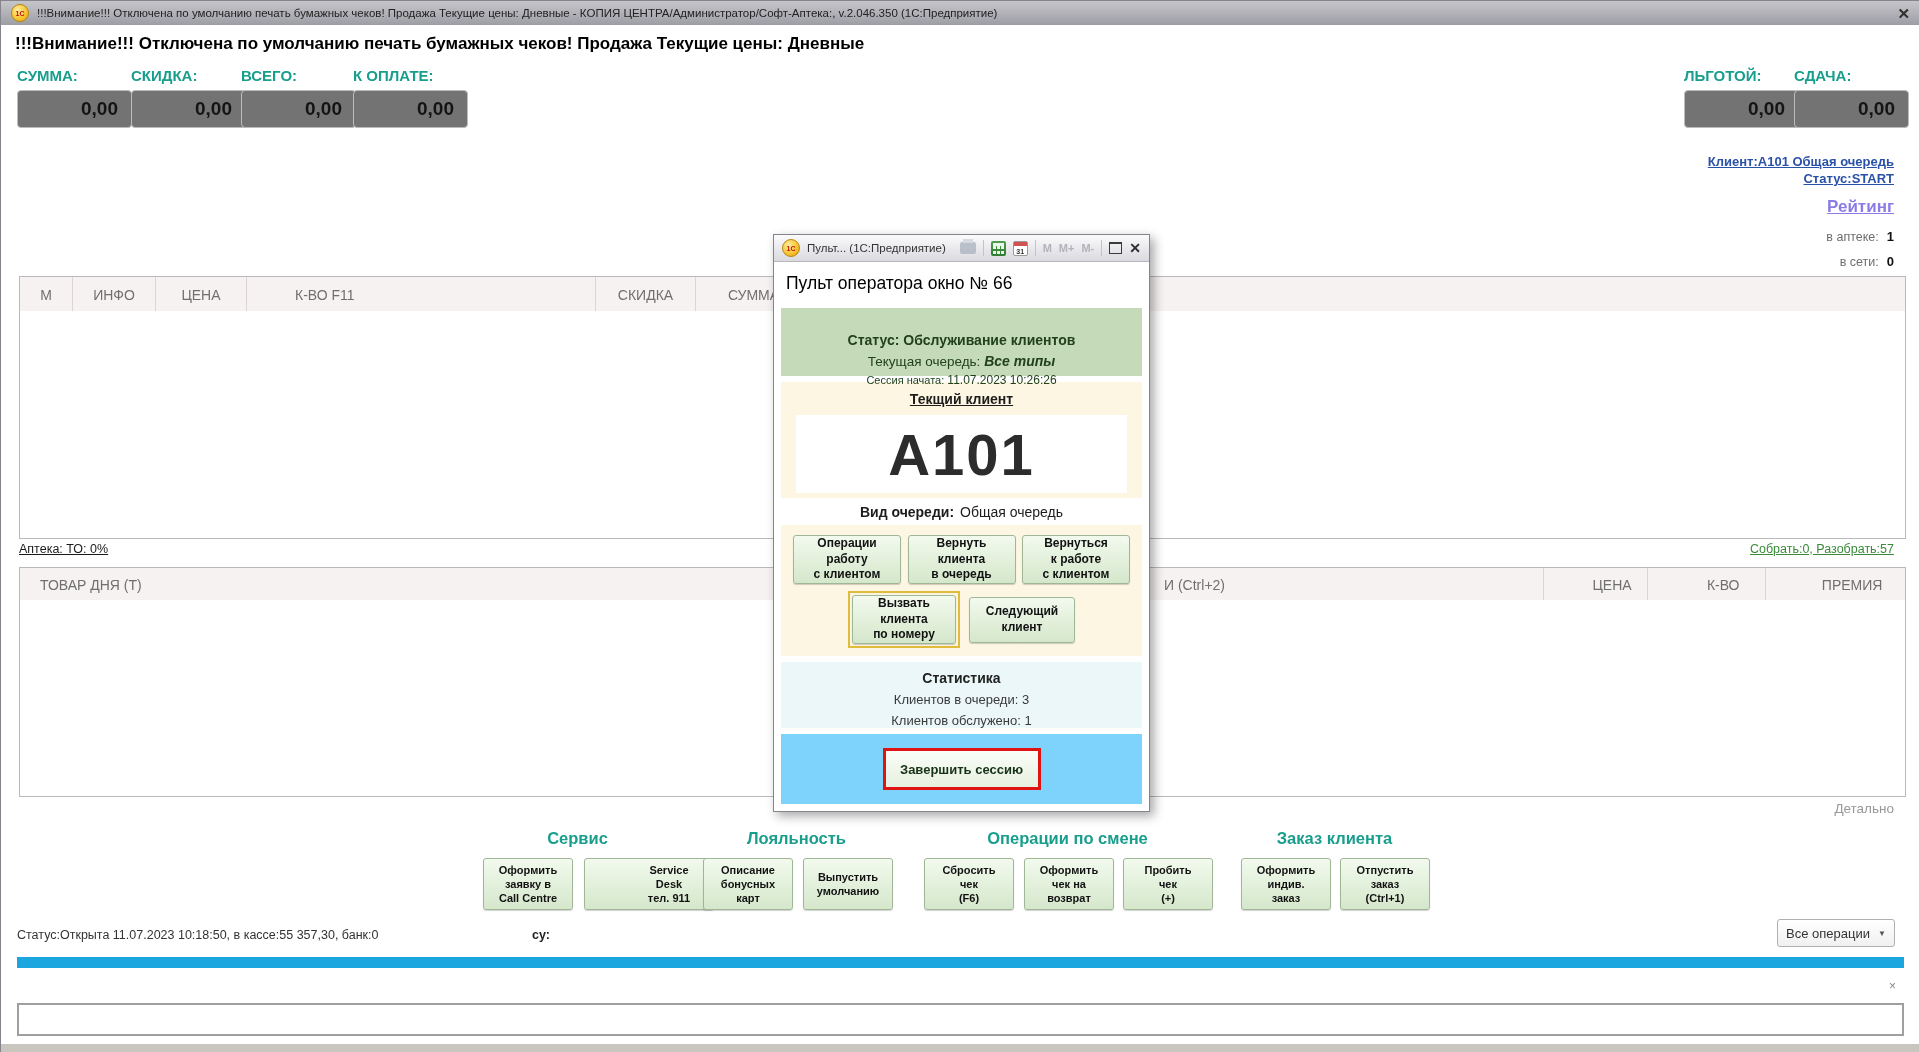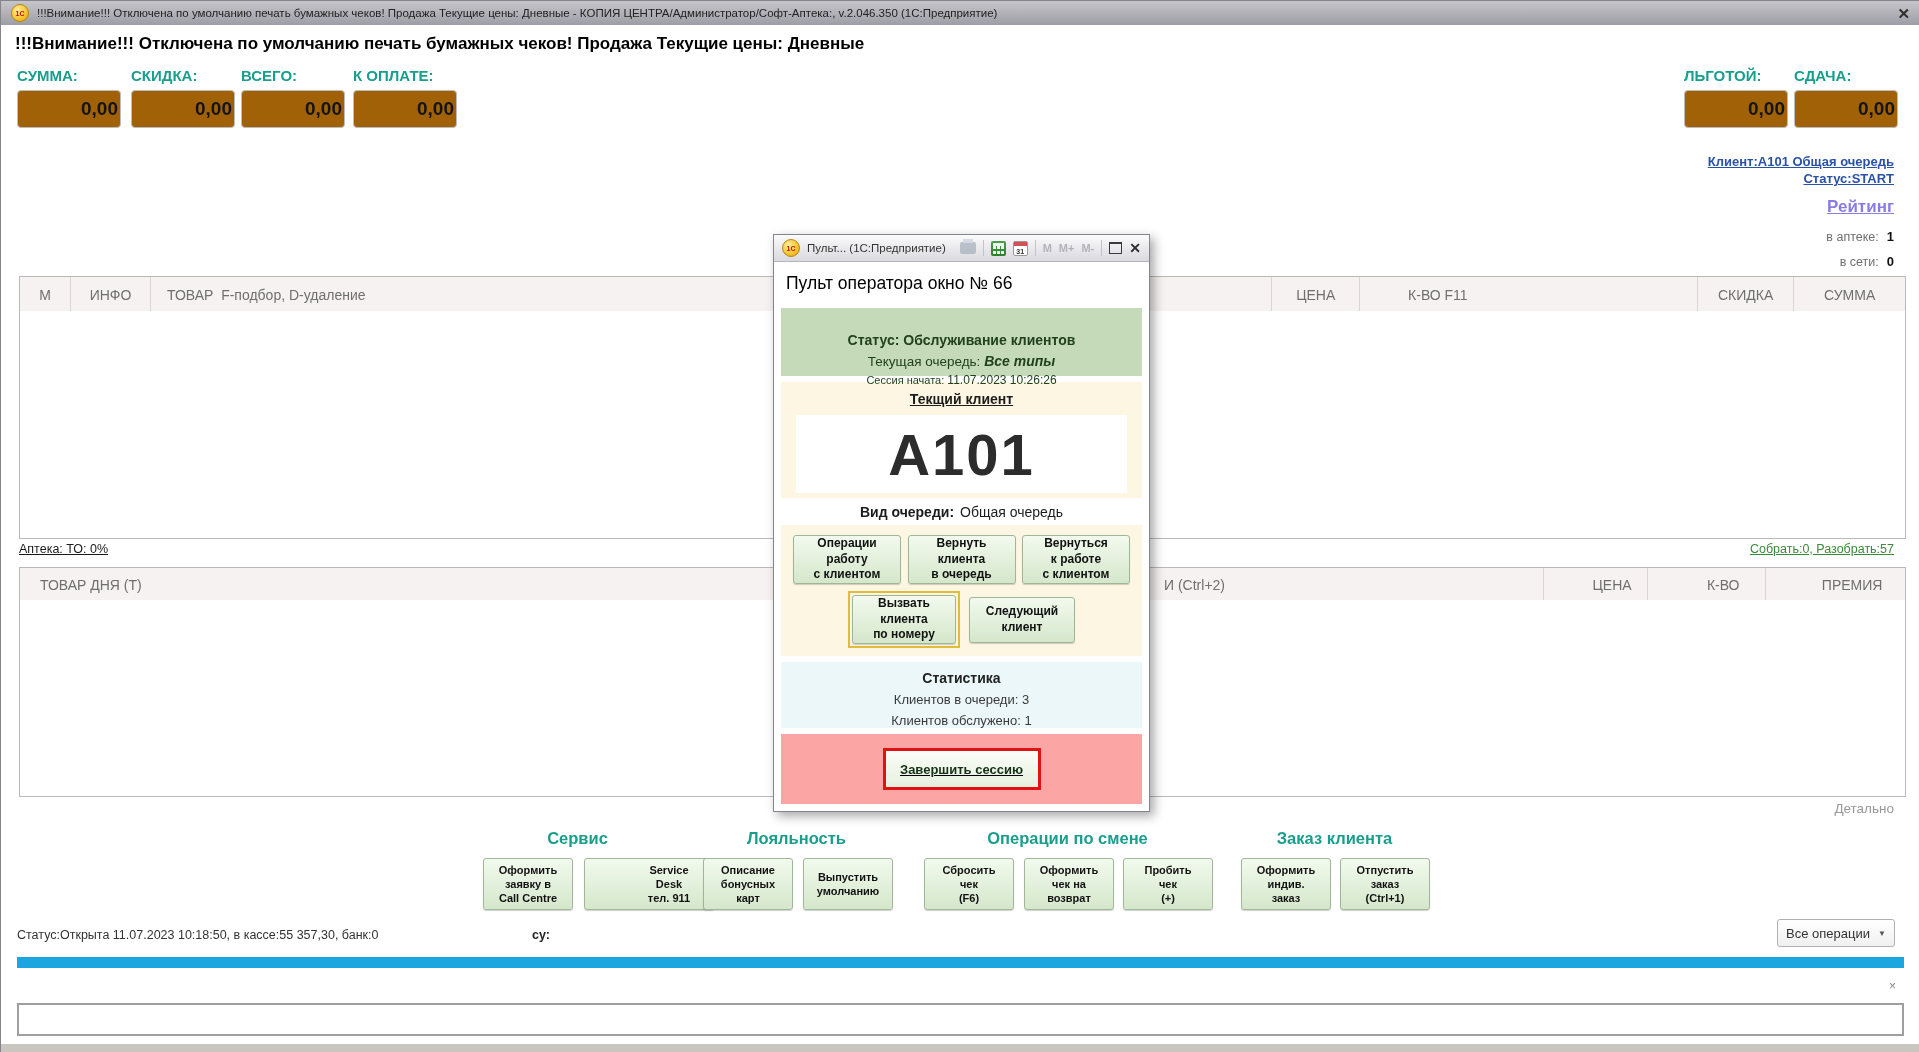--- a/index.html
+++ b/index.html
@@ -7,21 +7,21 @@
   .screen{position:relative;width:1919px;height:1052px;background:#fff;border:1px solid #84848c;overflow:hidden;}
   
   .titlebar{position:absolute;left:0;top:0;right:0;height:24px;background:linear-gradient(#c6c6ca,#9d9da5);display:flex;align-items:center;gap:8px;padding:0 10px;}
   .titlebar-title{flex:1;font-size:11.5px;color:#222;white-space:nowrap;overflow:hidden;}
   .xbtn{font-size:15px;font-weight:bold;color:#2e2e2e;line-height:1;cursor:default;}
   .logo1c{flex:0 0 auto;width:16px;height:16px;border-radius:50%;border:1px solid #b8860b;background:radial-gradient(circle at 35% 30%,#ffec9a,#f6c12b 62%,#dc9d12);display:flex;align-items:center;justify-content:center;font-size:7px;font-weight:bold;color:#c41212;}
   .warning{position:absolute;left:14px;top:33px;font-size:17px;font-weight:bold;color:#000;}
   
   .total{position:absolute;width:100px;}
   .t-label{font-size:15px;font-weight:bold;color:#189e8c;white-space:nowrap;}
-  .t-box{margin-top:6px;width:100px;height:36px;background:#a16207;border:1px solid #bcbcbc;border-radius:4px;display:flex;align-items:center;justify-content:flex-end;padding-right:2px;font-size:19px;font-weight:bold;color:#141414;}
+  .t-box{margin-top:6px;width:100px;height:36px;background:#737373;border:1px solid #bcbcbc;border-radius:4px;display:flex;align-items:center;justify-content:flex-end;padding-right:13px;font-size:19px;font-weight:bold;color:#141414;}
   
   .linkline{position:absolute;right:26px;text-align:right;font-weight:bold;color:#2a51a8;text-decoration:underline;font-size:13px;white-space:nowrap;cursor:pointer;}
   .rating{position:absolute;right:26px;top:196px;font-size:17px;font-weight:bold;color:#8a7ce4;text-decoration:underline;cursor:pointer;}
   .countline{position:absolute;right:26px;text-align:right;font-size:12.5px;color:#6e6e6e;}
   .countline b{color:#111;margin-left:8px;font-size:13px;}
   
   .thead{position:absolute;left:18px;width:1885px;display:flex;background:#f7f2f2;border:1px solid #b9b9b9;}
   .thead .cell{height:100%;display:flex;align-items:center;color:#6f6f6f;font-size:14px;border-right:1px solid #ddd5d5;white-space:pre;overflow:hidden;}
   .thead .cell:last-child{border-right:none;}
   .cell.center{justify-content:center;}
@@ -71,21 +71,21 @@
   .queue-strip .ql{font-weight:bold;}
   .btn-row1{margin:10px 12px 0;display:flex;justify-content:space-between;}
   .btn-row1 .gbtn{width:106px;height:47px;font-size:12px;}
   .btn-row2{margin:7px 12px 0;display:flex;justify-content:center;align-items:center;gap:9px;}
   .focus-wrap{border:2px solid #e0bb3c;padding:2px;}
   .focus-wrap .gbtn{width:102px;height:47px;font-size:12px;}
   .btn-next{width:104px;height:44px;font-size:12px;}
   .stats-panel{margin:6px 7px 0;height:66px;background:#ecf7f9;text-align:center;padding-top:8px;box-sizing:border-box;}
   .stats-title{font-size:14px;font-weight:bold;color:#222;}
   .stats-line{margin-top:6px;font-size:13px;color:#3a3a3a;}
-  .danger-panel{margin:6px 7px 0;height:70px;background:#fca5a5;display:flex;align-items:center;justify-content:center;text-decoration:underline;}
+  .danger-panel{margin:6px 7px 0;height:70px;background:#7dd3fc;display:flex;align-items:center;justify-content:center;}
   .end-session{width:152px;height:36px;border:3px solid #e01212;background:linear-gradient(#fafdf8,#e6f0df);display:flex;align-items:center;justify-content:center;font-size:13px;font-weight:bold;color:#163216;box-sizing:content-box;cursor:pointer;}
 </style>
 </head>
 <body>
 
 <div class="screen">
 
   <div class="titlebar">
     <div class="logo1c">1С</div>
     <div class="titlebar-title">!!!Внимание!!! Отключена по умолчанию печать бумажных чеков! Продажа Текущие цены: Дневные - КОПИЯ ЦЕНТРА/Администратор/Софт-Аптека:, v.2.046.350  (1С:Предприятие)</div>
@@ -126,21 +126,20 @@
   <div class="countline" style="top:228px;">
     <span>в аптеке:</span><b>1</b>
   </div>
   <div class="countline" style="top:253px;">
     <span>в сети:</span><b>0</b>
   </div>
 
   <div class="thead" style="top:275px;height:35px;">
     <div class="cell center" style="width:52px;">М</div>
     <div class="cell center" style="width:82px;">ИНФО</div>
-    <div class="cell" style="width:1147px;padding-left:16px;">ТОВАР  F-подбор, D-удаление</div>
     <div class="cell center" style="width:90px;">ЦЕНА</div>
     <div class="cell" style="width:300px;padding-left:48px;">К-ВО F11</div>
     <div class="cell center" style="width:99px;">СКИДКА</div>
     <div class="cell center" style="width:115px;">СУММА</div>
   </div>
   <div class="tbody" style="top:310px;height:227px;"></div>
 
   <div class="smallink" style="left:18px;top:541px;color:#1a1a1a;">Аптека: ТО: 0%</div>
   <div class="smallink" style="right:26px;top:541px;color:#3a8a3a;">Собрать:0, Разобрать:57</div>
 

